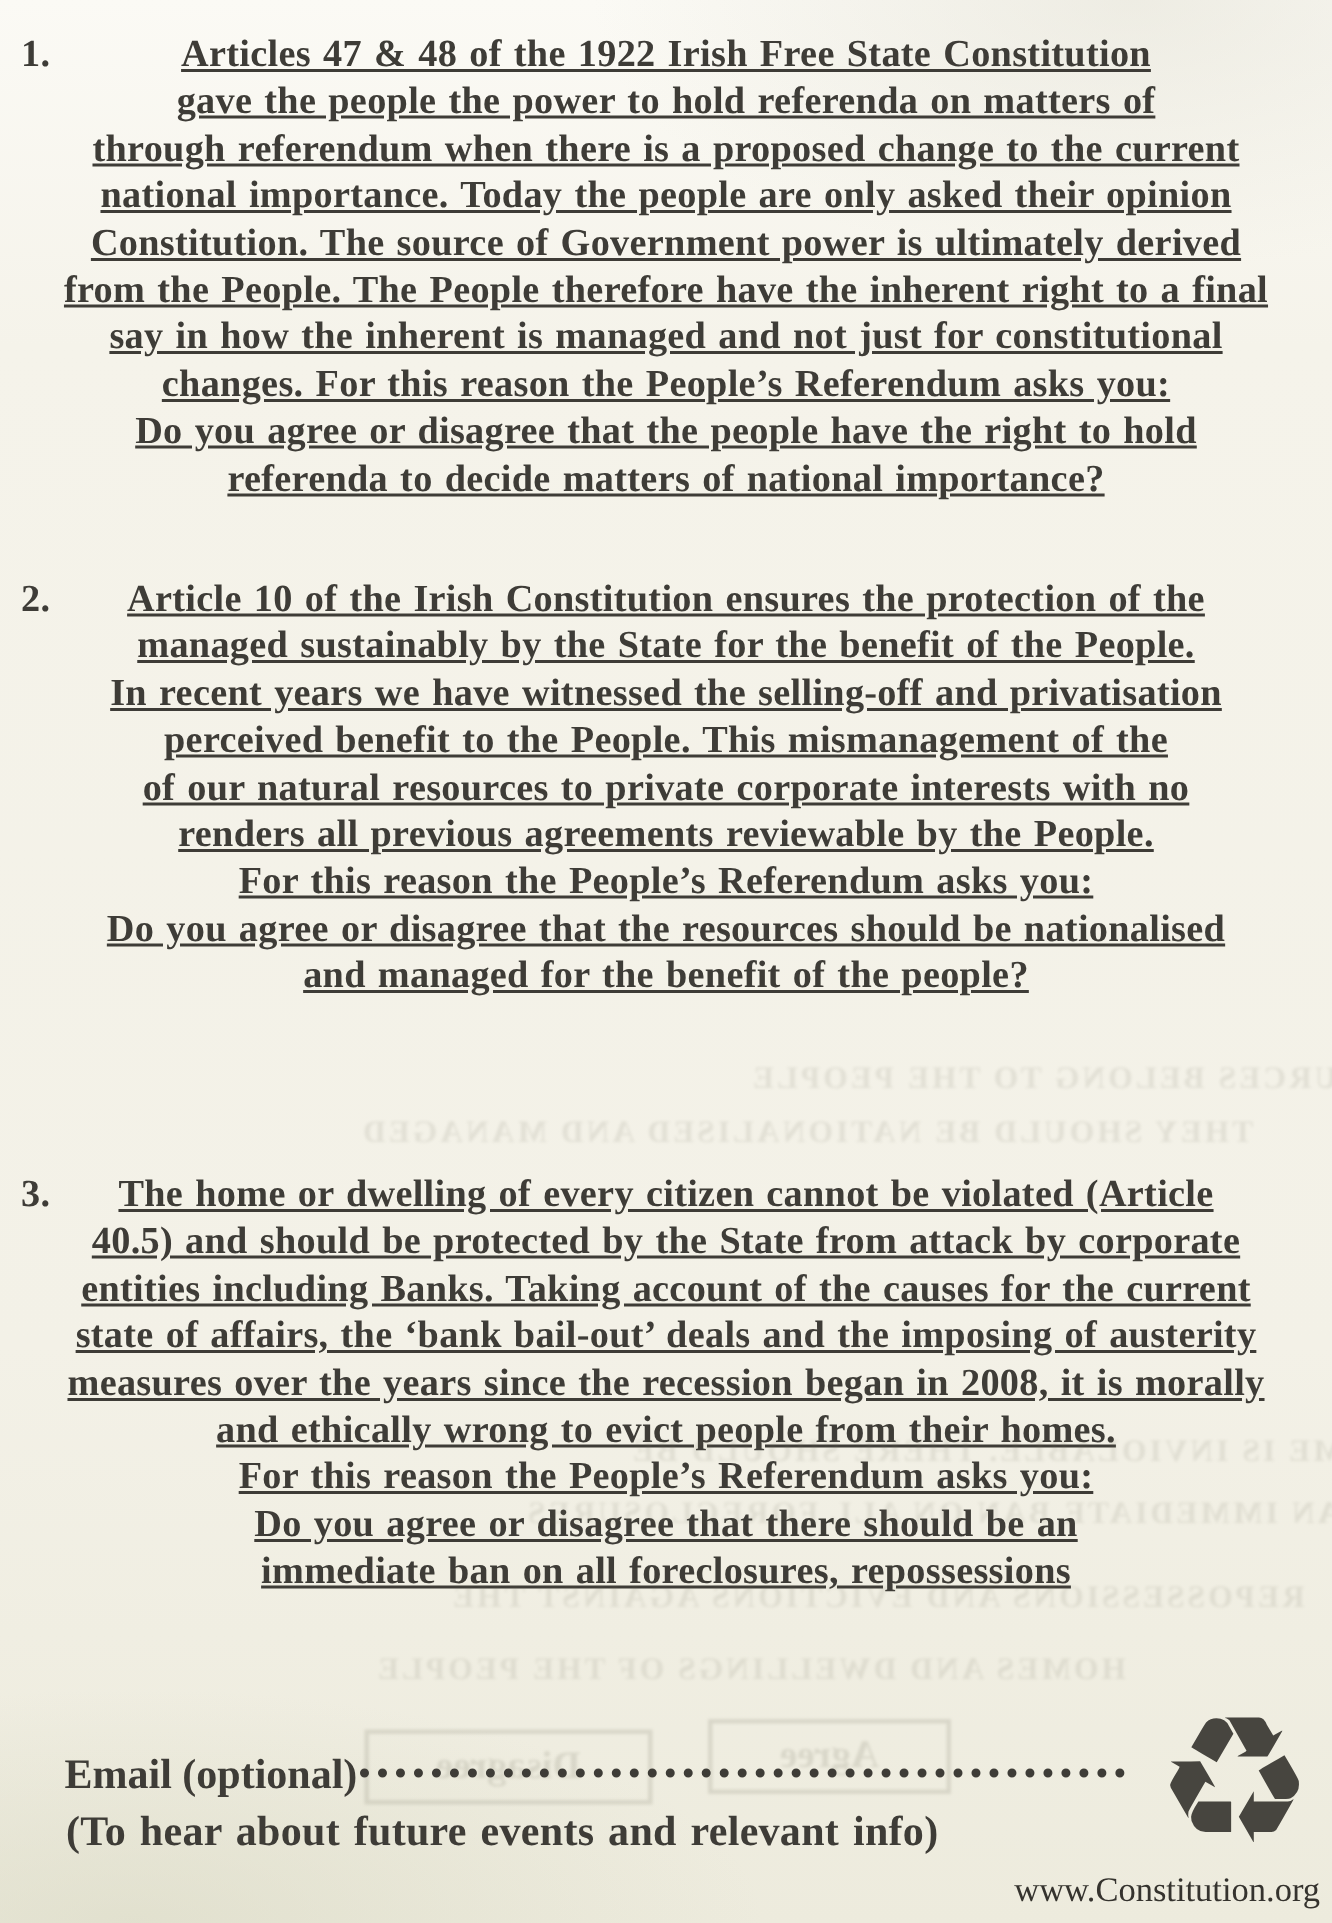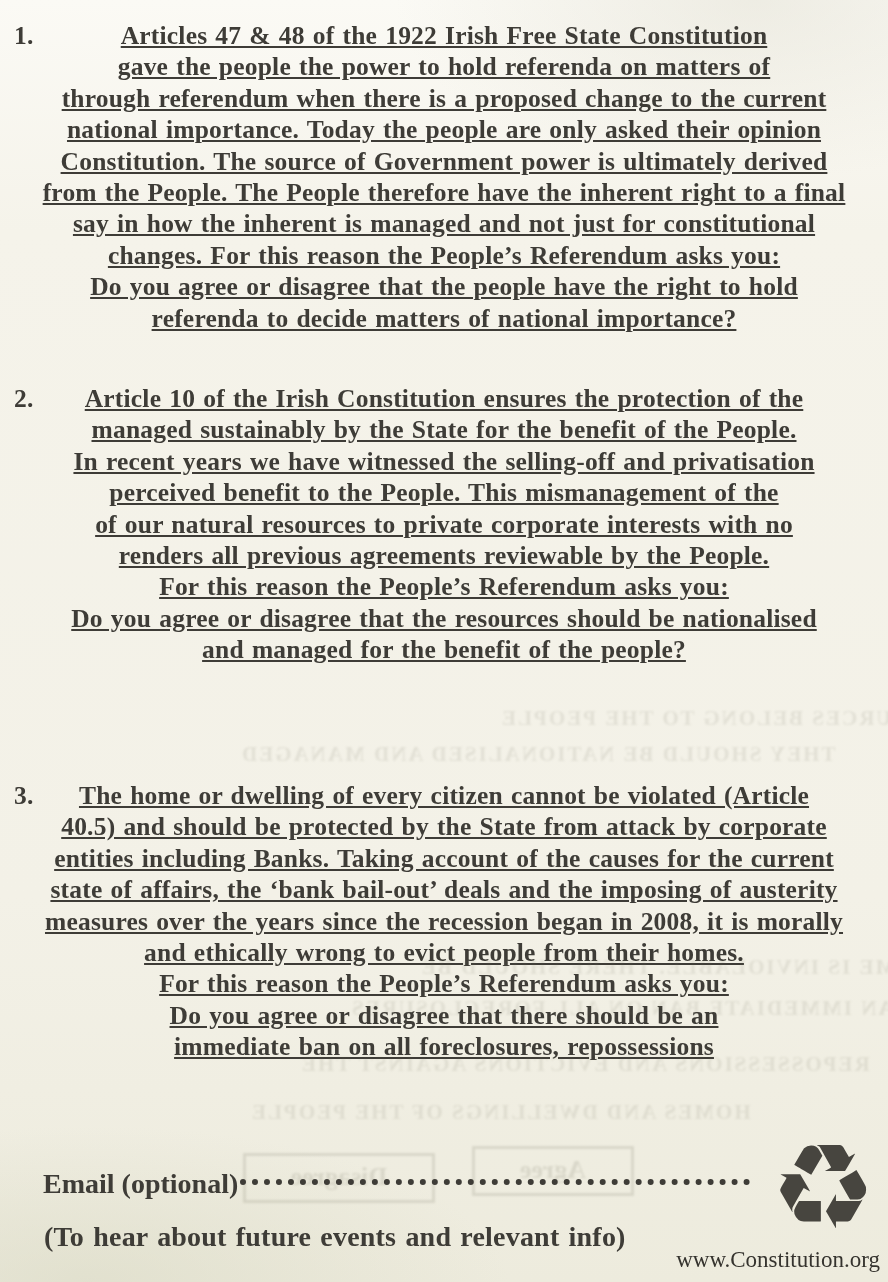--- a/index.html
+++ b/index.html
@@ -59,21 +59,21 @@
   .email-label { white-space: nowrap; }
   .email-dots {
     flex: 1;
     border-bottom: 6px dotted #3e3c37;
     margin: 0 0 6px 2px;
     height: 1px;
   }
   .email-note {
     position: absolute; top: 1206px; left: 44px;
     font-weight: bold; font-size: 28px;
-    letter-spacing: .2px; word-spacing: 2px; margin-top: 15px;
+    letter-spacing: .2px; word-spacing: 2px;
   }
   .recycle {
     position: absolute; top: 1128px; right: 12px;
     font-family: "DejaVu Sans", sans-serif;
     font-size: 118px; line-height: 118px;
     color: #47453f;
   }
   .website {
     position: absolute; top: 1247px; right: 8px;
     font-size: 23px; color: #35332e;

